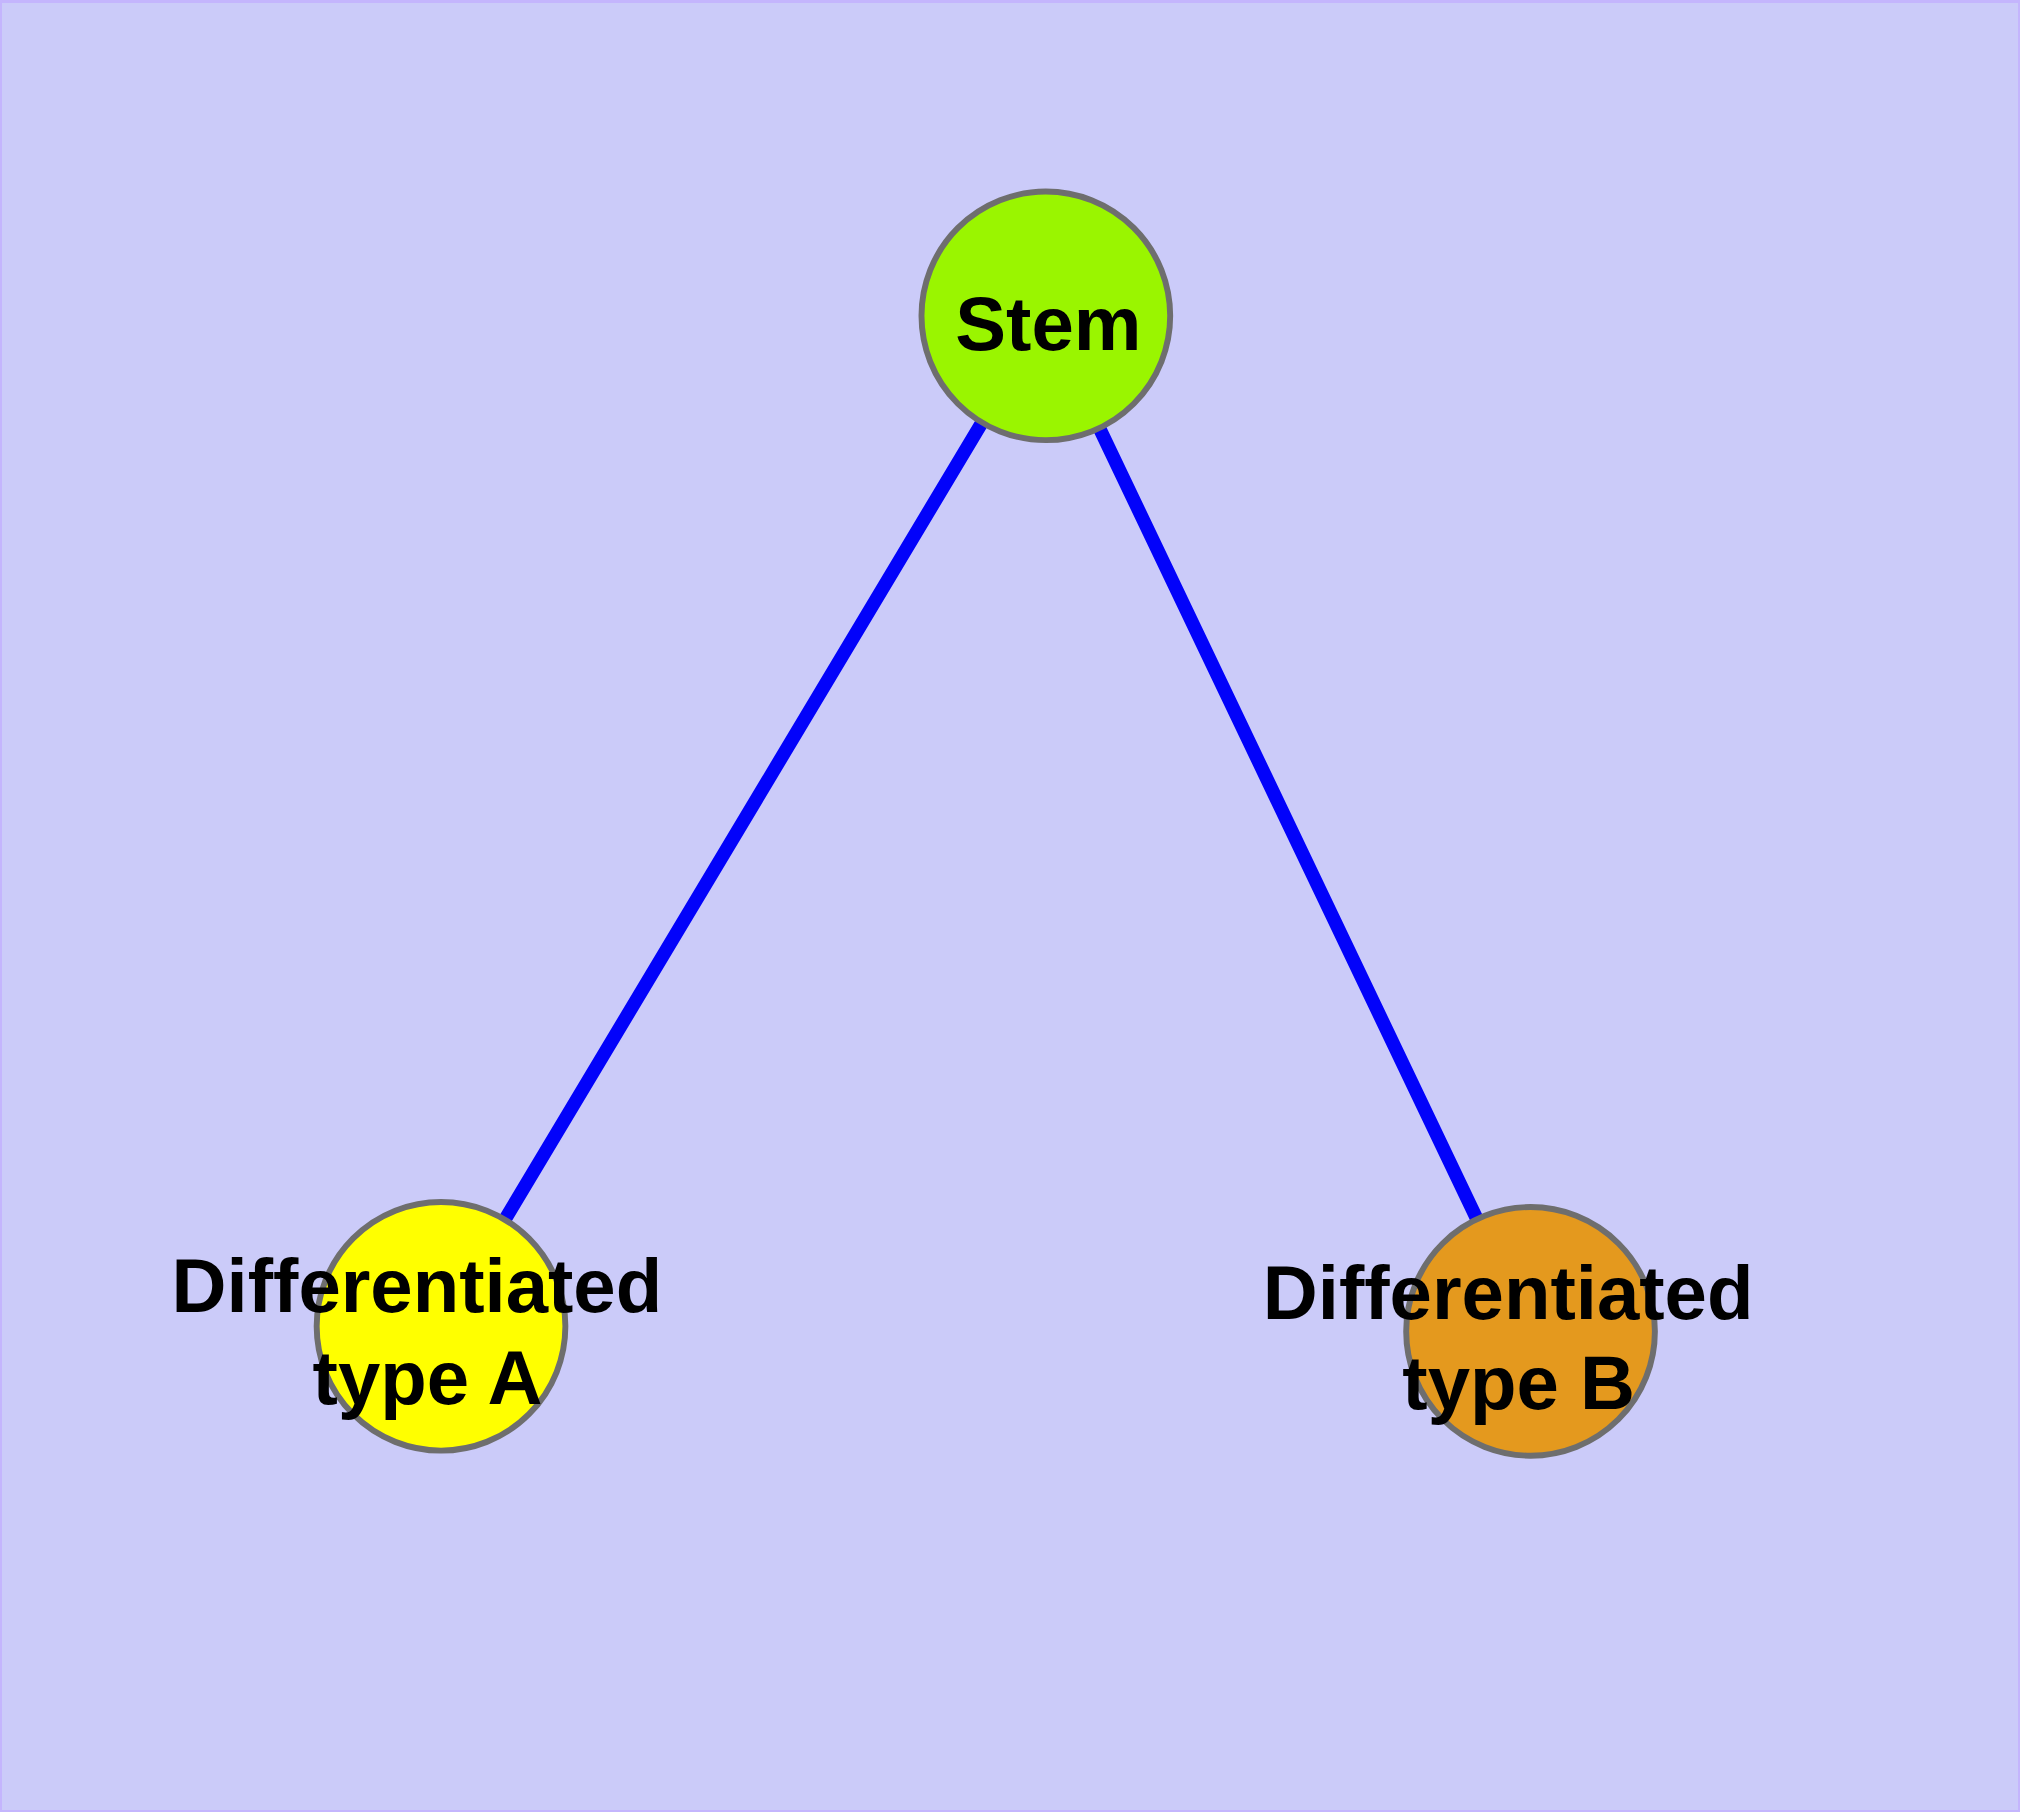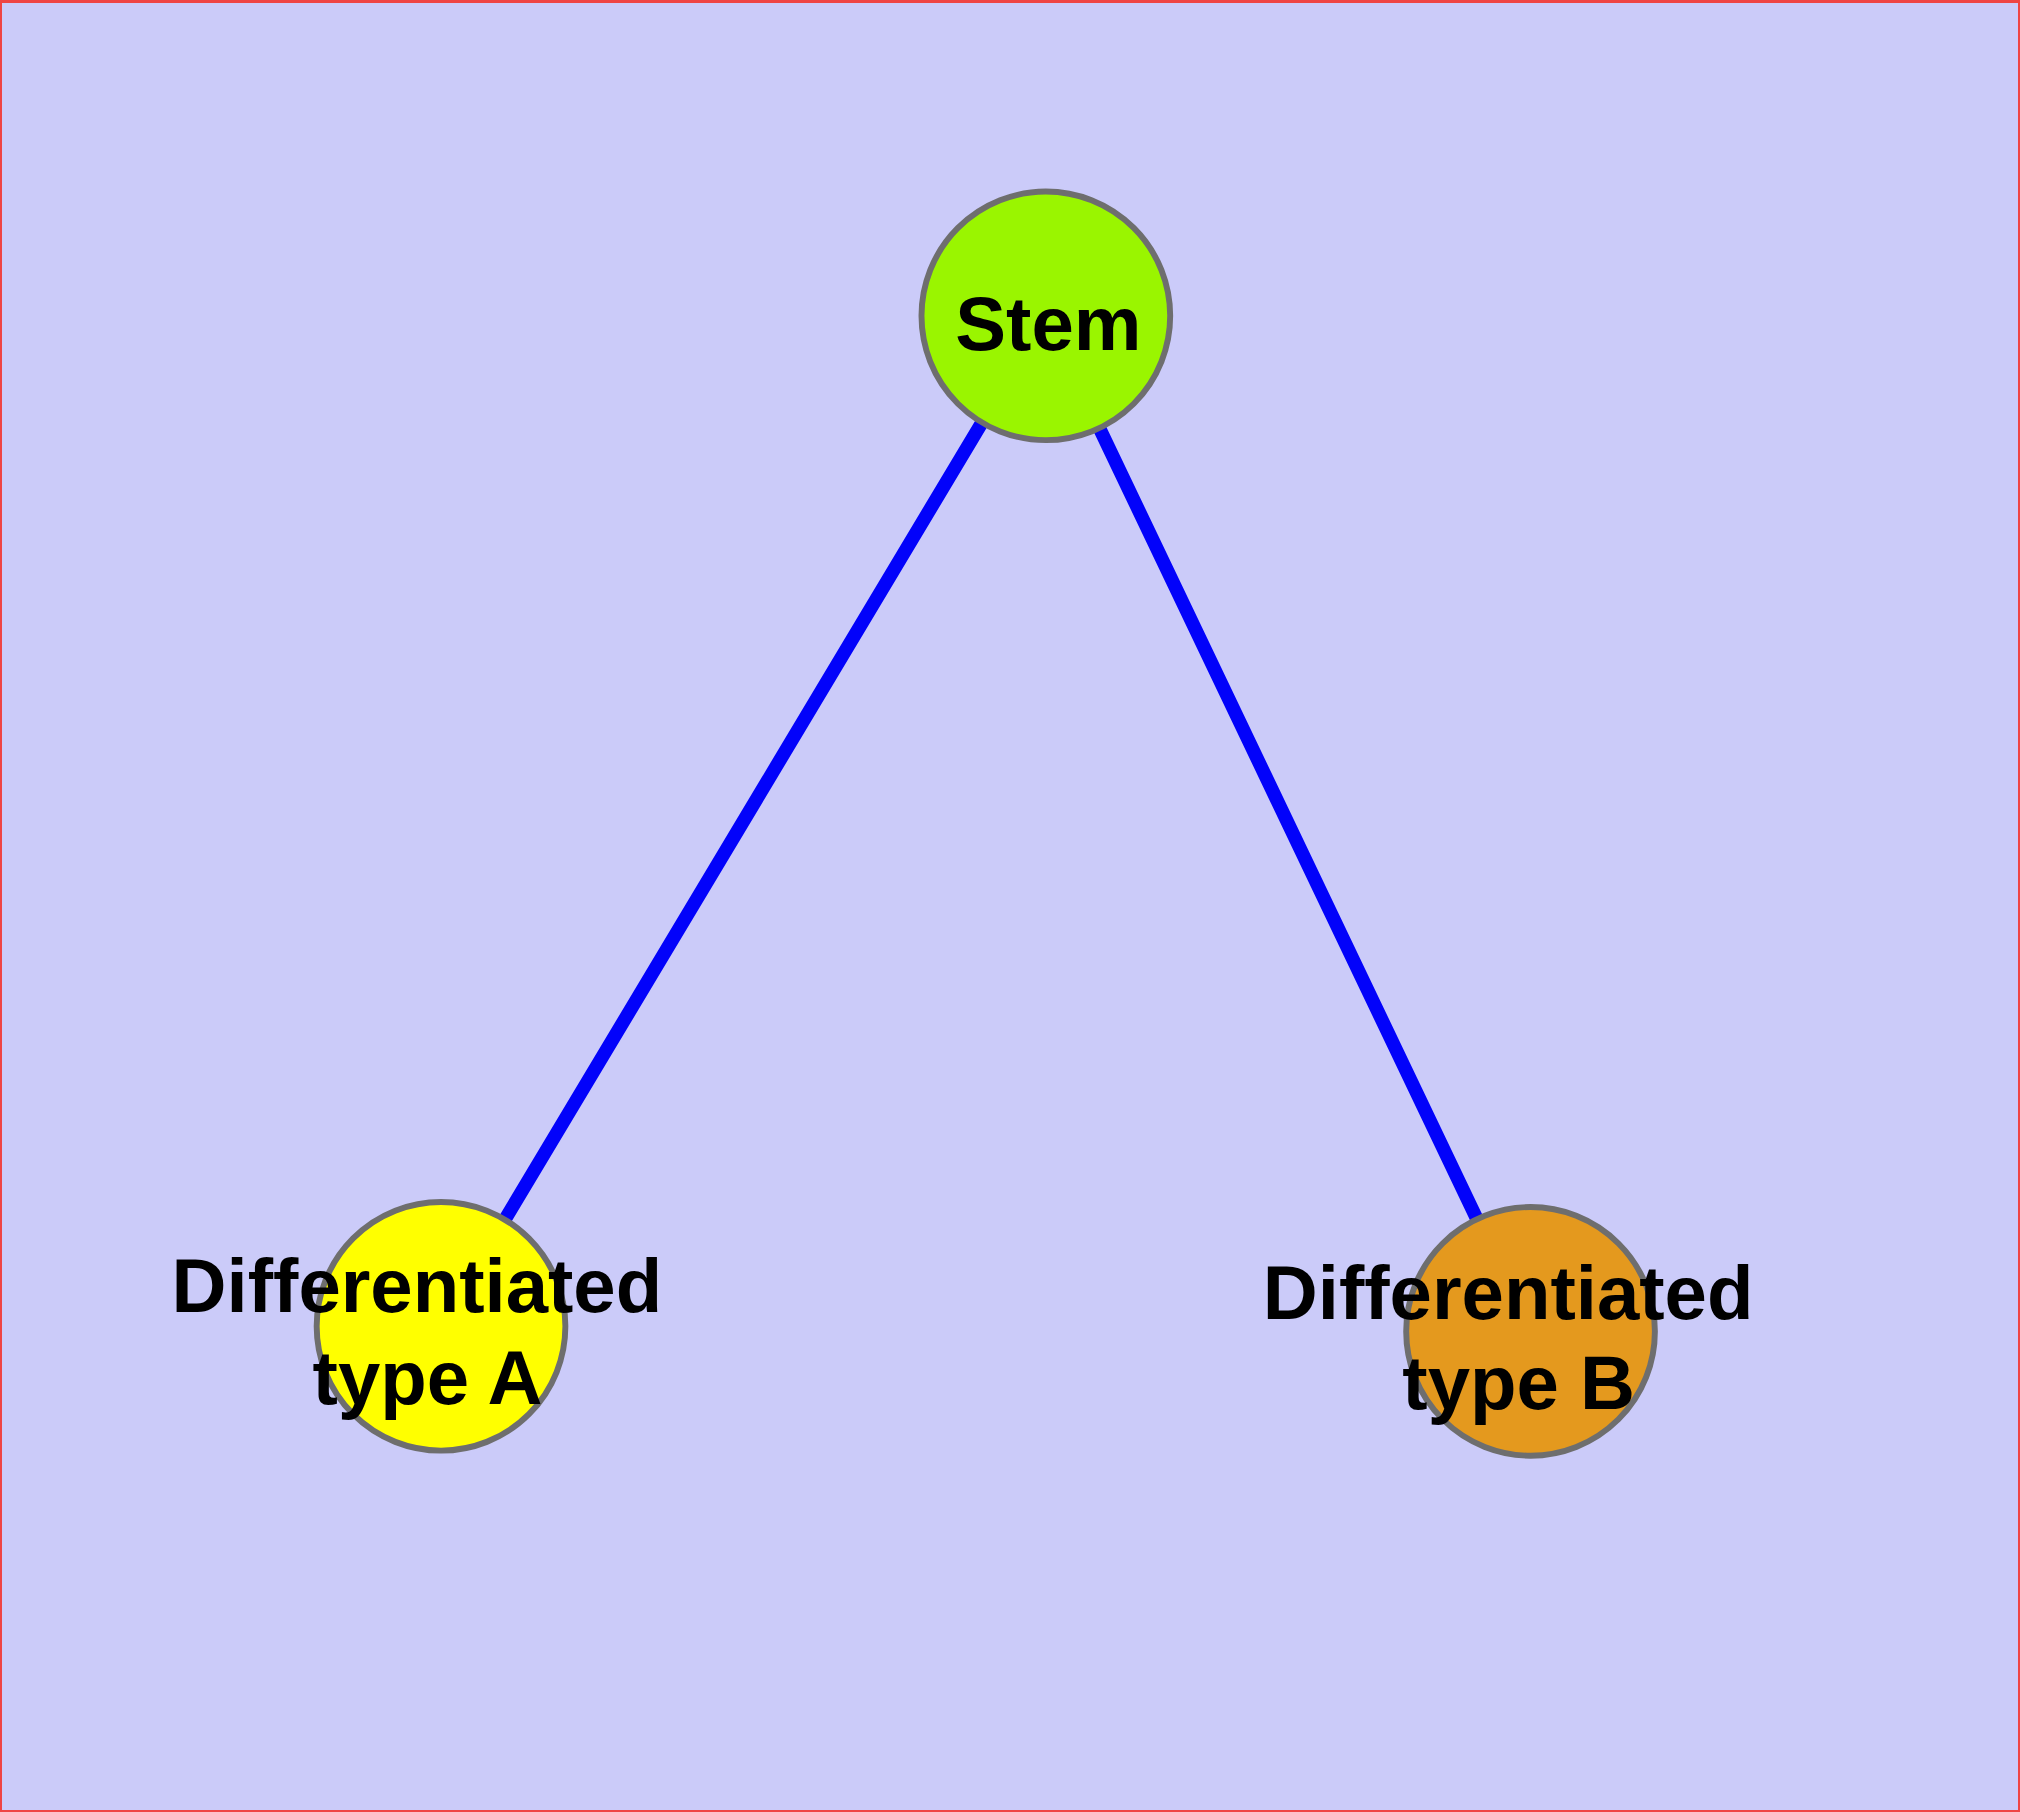--- a/index.html
+++ b/index.html
@@ -7,21 +7,21 @@
     padding: 0;
     width: 100%;
     height: 100%;
     background: #ffffff;
   }
   .frame {
     position: fixed;
     inset: 0;
     padding: 2.5px 1.7px 1.7px 1.7px;
     box-sizing: border-box;
-    background: #ef4444;
+    background: #c4b5fd;
   }
   svg.diagram {
     display: block;
     width: 100%;
     height: 100%;
   }
   .edge {
     stroke-width: 16;
     stroke-linecap: round;
     fill: none;

